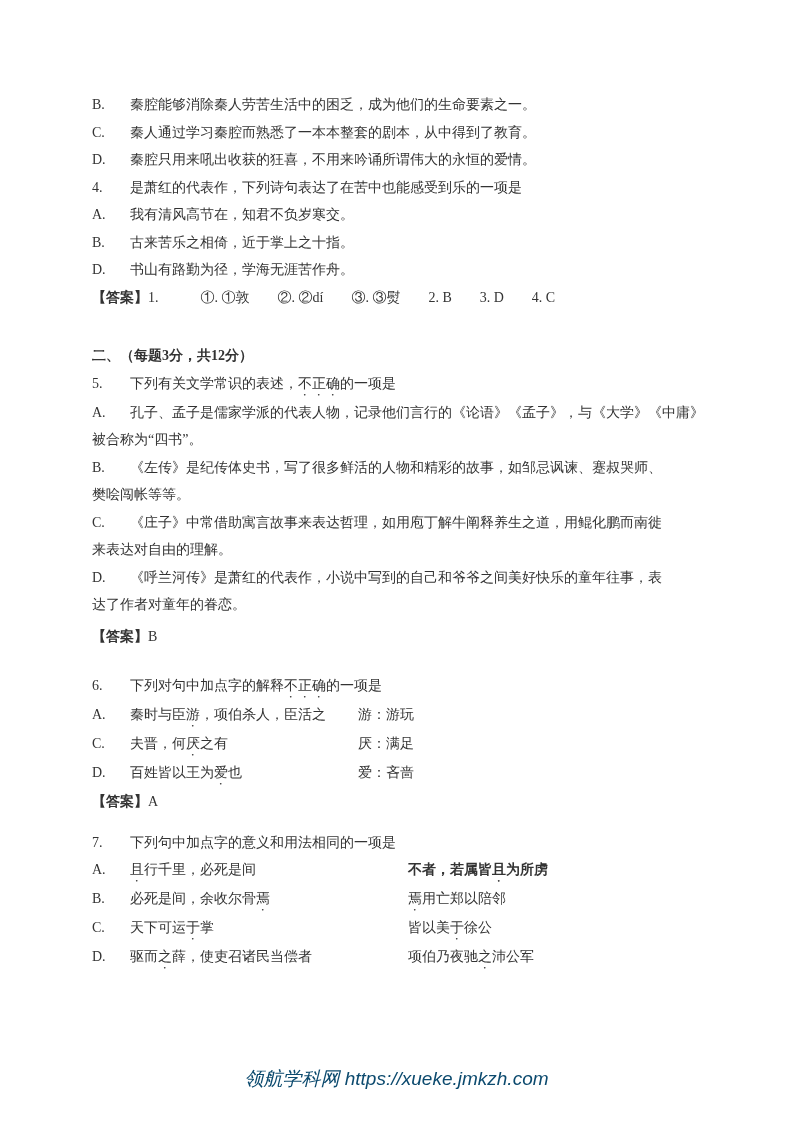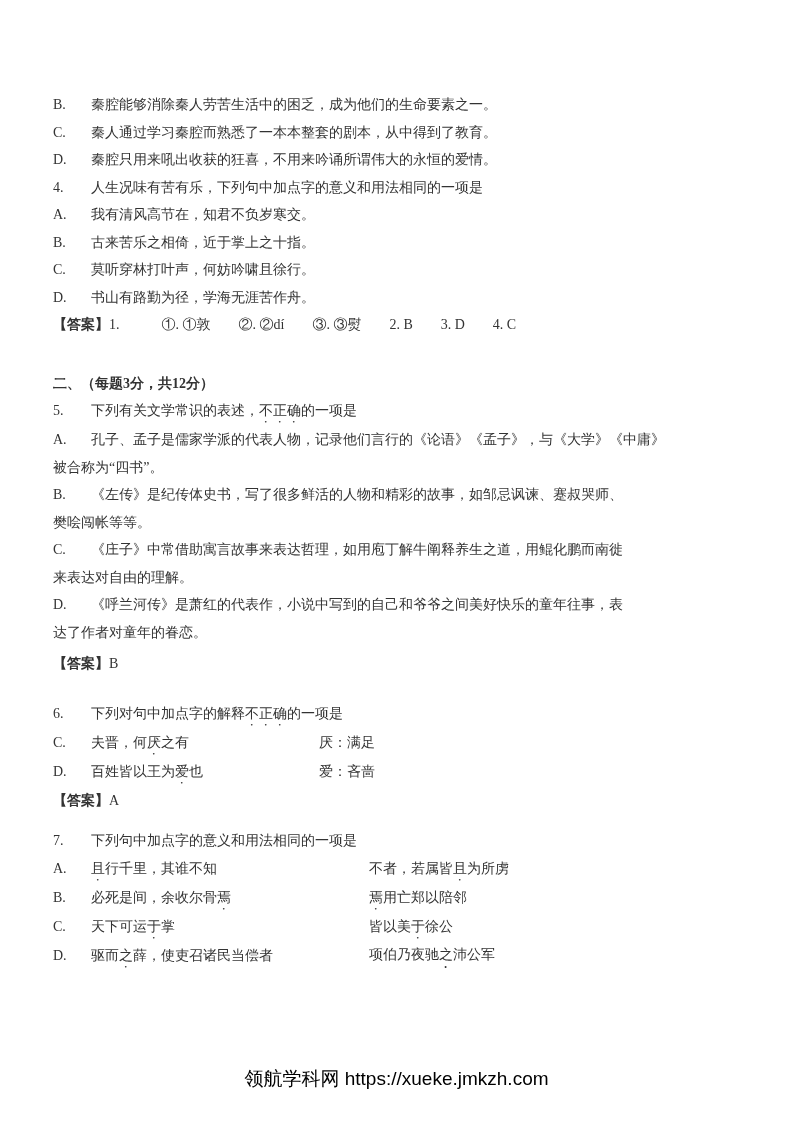--- a/index.html
+++ b/index.html
@@ -9,21 +9,21 @@
   }
   body {
     width: 793px;
     height: 1122px;
     position: relative;
     overflow: hidden;
     font-family: "Liberation Serif", "DejaVu Serif", serif;
     color: #333333;
   }
   .doc {
-    padding: 91px 100px 0 53px;
+    padding: 91px 100px 0 92px;
   }
   .line {
     position: relative;
     font-size: 14px;
     line-height: 27.5px;
     white-space: pre;
   }
   .opt-label {
     display: inline-block;
     width: 38px;
@@ -50,41 +50,41 @@
     font-family: "Liberation Sans", "DejaVu Sans", sans-serif;
   }
 </style>
 </head>
 <body style="color: rgb(51, 51, 51); background: rgb(255, 255, 255);">
 
 <div class="doc">
     <div class="line"><span class="opt-label">B.</span><span>秦腔能够消除秦人劳苦生活中的困乏，成为他们的生命要素之一。</span></div>
     <div class="line"><span class="opt-label">C.</span><span>秦人通过学习秦腔而熟悉了一本本整套的剧本，从中得到了教育。</span></div>
     <div class="line"><span class="opt-label">D.</span><span>秦腔只用来吼出收获的狂喜，不用来吟诵所谓伟大的永恒的爱情。</span></div>
-    <div class="line"><span class="opt-label">4.</span><span>人生况味有苦有乐，下列句中加点字的意义和用法相同的一项是</span></div>
+    <div class="line"><span class="opt-label">4.</span><span>是萧红的代表作，下列诗句表达了在苦中也能感受到乐的一项是</span></div>
     <div class="line"><span class="opt-label">A.</span><span>我有清风高节在，知君不负岁寒交。</span></div>
     <div class="line"><span class="opt-label">B.</span><span>古来苦乐之相倚，近于掌上之十指。</span></div>
-    <div class="line"><span class="opt-label">C.</span><span>莫听穿林打叶声，何妨吟啸且徐行。</span></div>
     <div class="line"><span class="opt-label">D.</span><span>书山有路勤为径，学海无涯苦作舟。</span></div>
     <div class="line"><span class="b">【答案】</span><span>1.　　　①. ①敦　　②. ②dí　　③. ③熨　　2. B　　3. D　　4. C</span></div>
     <div class="line" style="margin-top: 31px;"><span class="b">二、（每题3分，共12分）</span></div>
     <div class="line"><span class="opt-label">5.</span><span>下列有关文学常识的表述，</span><span class="em">不正确</span><span>的一项是</span></div>
     <div class="line"><span class="opt-label">A.</span><span>孔子、孟子是儒家学派的代表人物，记录他们言行的《论语》《孟子》，与《大学》《中庸》</span></div>
     <div class="line"><span>被合称为“四书”。</span></div>
     <div class="line"><span class="opt-label">B.</span><span>《左传》是纪传体史书，写了很多鲜活的人物和精彩的故事，如邹忌讽谏、蹇叔哭师、</span></div>
     <div class="line"><span>樊哙闯帐等等。</span></div>
     <div class="line"><span class="opt-label">C.</span><span>《庄子》中常借助寓言故事来表达哲理，如用庖丁解牛阐释养生之道，用鲲化鹏而南徙</span></div>
     <div class="line"><span>来表达对自由的理解。</span></div>
     <div class="line"><span class="opt-label">D.</span><span>《呼兰河传》是萧红的代表作，小说中写到的自己和爷爷之间美好快乐的童年往事，表</span></div>
     <div class="line"><span>达了作者对童年的眷恋。</span></div>
     <div class="line" style="margin-top: 4px;"><span class="b">【答案】</span><span>B</span></div>
     <div class="line" style="margin-top: 22px;"><span class="opt-label">6.</span><span>下列对句中加点字的解释</span><span class="em">不正确</span><span>的一项是</span></div>
+    <div class="line"><span class="opt-label">A.</span><span>秦时与臣</span><span class="em">游</span><span>，项伯杀人，臣活之</span><span class="col2" style="left: 266px;"><span>游：游玩</span></span></div>
     <div class="line"><span class="opt-label">C.</span><span>夫晋，何</span><span class="em">厌</span><span>之有</span><span class="col2" style="left: 266px;"><span>厌：满足</span></span></div>
     <div class="line"><span class="opt-label">D.</span><span>百姓皆以王为</span><span class="em">爱</span><span>也</span><span class="col2" style="left: 266px;"><span>爱：吝啬</span></span></div>
     <div class="line"><span class="b">【答案】</span><span>A</span></div>
     <div class="line" style="margin-top: 13px;"><span class="opt-label">7.</span><span>下列句中加点字的意义和用法相同的一项是</span></div>
-    <div class="line"><span class="opt-label">A.</span><span class="em">且</span><span>行千里，其谁不知</span><span class="col2" style="left: 316px;"><span>不者，若属皆</span><span class="em">且</span><span>为所虏</span></span></div>
+    <div class="line"><span class="opt-label">A.</span><span class="em">且</span><span>行千里，必死是间</span><span class="col2" style="left: 316px; font-weight: bold;"><span>不者，若属皆</span><span class="em">且</span><span>为所虏</span></span></div>
     <div class="line"><span class="opt-label">B.</span><span>必死是间，余收尔骨</span><span class="em">焉</span><span class="col2" style="left: 316px;"><span class="em">焉</span><span>用亡郑以陪邻</span></span></div>
     <div class="line"><span class="opt-label">C.</span><span>天下可运</span><span class="em">于</span><span>掌</span><span class="col2" style="left: 316px;"><span>皆以美</span><span class="em">于</span><span>徐公</span></span></div>
-    <div class="line"><span class="opt-label">D.</span><span>驱而</span><span class="em">之</span><span>薛，使吏召诸民当偿者</span><span class="col2" style="left: 316px; font-family: Liberation Mono, monospace;"><span>项伯乃夜驰</span><span class="em">之</span><span>沛公军</span></span></div>
+    <div class="line"><span class="opt-label">D.</span><span>驱而</span><span class="em">之</span><span>薛，使吏召诸民当偿者</span><span class="col2" style="left: 316px;"><span>项伯乃夜驰</span><span class="em">之</span><span>沛公军</span></span></div>
   </div>
 
-<div class="footer" style="color: #000000;">领航学科网 https://xueke.jmkzh.com</div>
+<div class="footer" style="color: #0c4a6e; font-style: italic;">领航学科网 https://xueke.jmkzh.com</div>
 
 </body></html>

